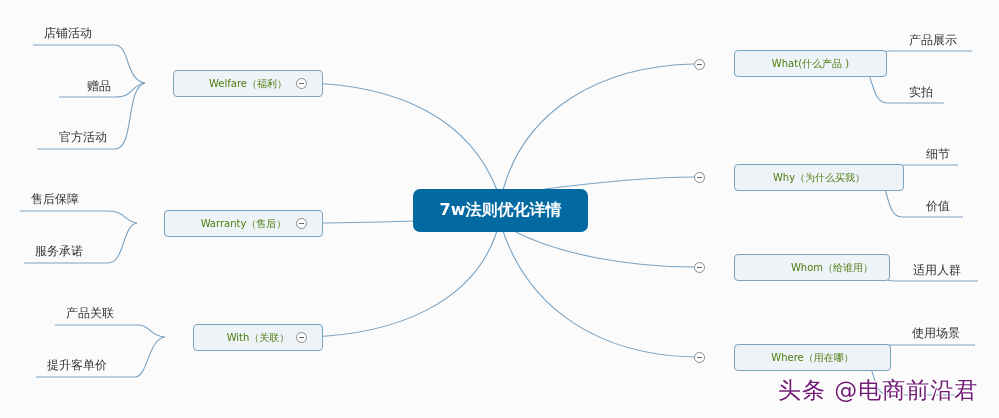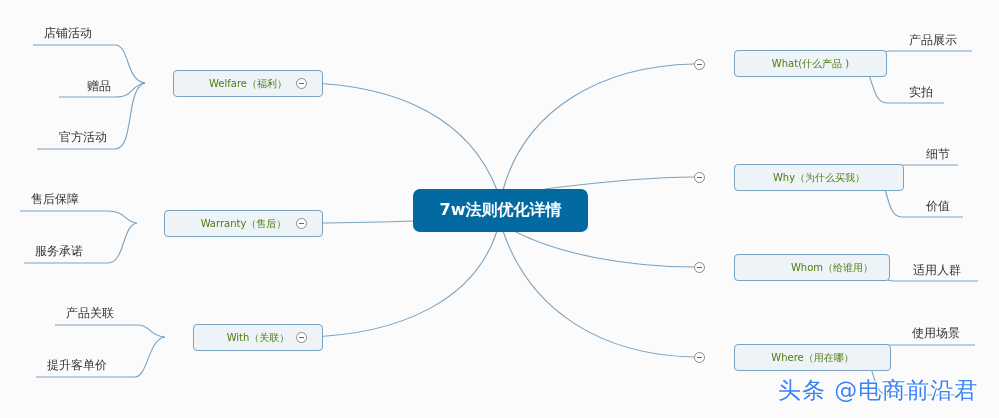--- a/index.html
+++ b/index.html
@@ -28,21 +28,21 @@
     }
     .collapse {
       position: absolute; width: 11px; height: 11px; box-sizing: border-box;
       border: 1px solid #8a8a8a; border-radius: 50%; background: #fff; cursor: pointer;
     }
     .collapse::after {
       content: ""; position: absolute; left: 2px; right: 2px; top: 4px; height: 1px; background: #666;
     }
     .watermark {
       position: absolute; left: 778px; top: 375px;
-      font-size: 23px; color: #3b82f6; letter-spacing: 1px;
+      font-size: 23px; color: #701a75; letter-spacing: 1px;
       text-shadow: 1px 1px 0 #fff, -1px -1px 0 #fff, 1px -1px 0 #fff, -1px 1px 0 #fff;
       white-space: nowrap;
     }
   </style>
 </head>
 <body>
 
 <svg id="canvas" viewBox="0 0 999 418">
   <g fill="none" stroke="#7aa2c1" stroke-width="1.1">
 

